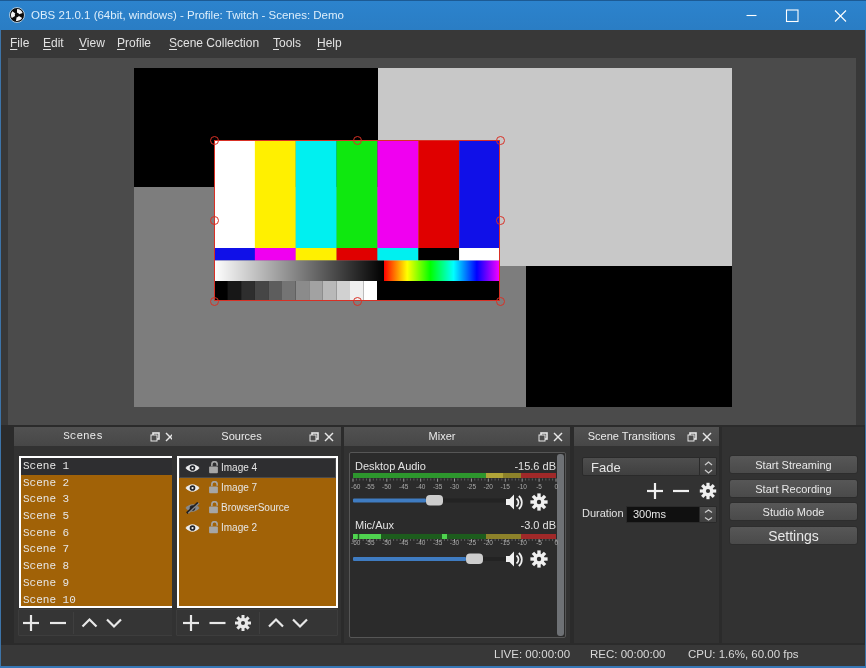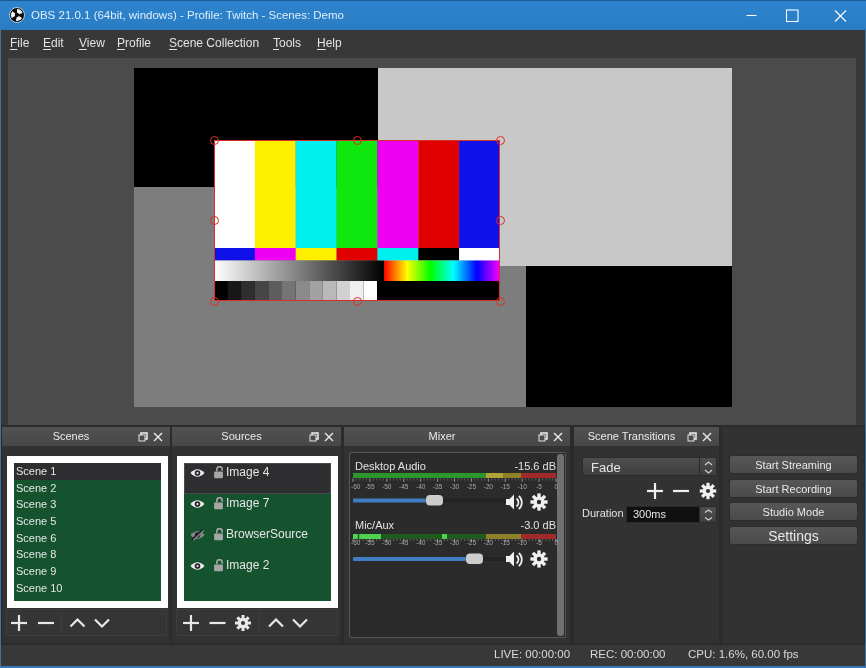--- a/index.html
+++ b/index.html
@@ -16,30 +16,30 @@
 .menuitem u { text-decoration:underline; text-underline-offset:2px; }
 
 #preview { left:8px; top:58px; width:848px; height:367px; background:#4b4b4b; }
 
 #dockstrip { left:0; top:425px; width:866px; height:220px; background:#2b2b2b; }
 .panel { top:427px; height:216px; background:#323232; }
 .ptitle { left:0; top:2px; height:19px; width:100%;
   background:linear-gradient(#515151,#474747); }
 .ptitle .txt { position:absolute; top:3px; left:0; right:30px; text-align:center;
   font-size:11px; color:#eaeaea; }
-.list { position:absolute; background:#14532d; border:7px solid #ffffff; }
+.list { position:absolute; background:#a16207; border:2px solid #ffffff; }
 .statustext { top:648px; font-size:11.5px; color:#d9d9d9; }
 
 #bl { left:0; top:30px; width:1px; height:636px; background:#3d74a8; }
 #br { left:865px; top:30px; width:1px; height:636px; background:#3d74a8; }
 #bb { left:0; top:666px; width:866px; height:2px; background:#3677b6; }
 .handle { width:9px; height:9px; border:1.3px solid #d93025; border-radius:50%; background:transparent; }
 .lrow { height:16.7px; line-height:16.7px; padding-left:2px; font-size:11px; color:#e6e6e6; }
 .lrow.sel { background:#2e2e30; }
-.srow { position:relative; height:31px; line-height:19.7px; font-size:12px; color:#e6e6e6; }
+.srow { position:relative; height:20px; line-height:19.7px; font-size:10px; color:#e6e6e6; }
 .srow.sel { background:#2e2e30; outline:1px solid #4a4a4c; outline-offset:-1px; }
 .srow .lbl { position:absolute; left:42px; top:0; }
 .tbar { position:absolute; left:4px; right:3px; top:182px; height:27px; background:#353535; border:1px solid #3d3d3d; border-radius:1px; }
 .eyeic { left:6px; top:4px; width:15px; height:12px; }
 .lockic { left:29px; top:3px; width:11px; height:13px; }
 
 .ic { position:absolute; }
 svg { display:block; }
 </style>
 </head>
@@ -139,38 +139,39 @@
 <div class="abs" id="menubar"></div>
 <div class="abs menuitem" style="left:10px;"><u>F</u>ile</div>
 <div class="abs menuitem" style="left:43px;"><u>E</u>dit</div>
 <div class="abs menuitem" style="left:79px;"><u>V</u>iew</div>
 <div class="abs menuitem" style="left:117px;"><u>P</u>rofile</div>
 <div class="abs menuitem" style="left:169px;"><u>S</u>cene Collection</div>
 <div class="abs menuitem" style="left:273px;"><u>T</u>ools</div>
 <div class="abs menuitem" style="left:317px;"><u>H</u>elp</div>
 
 <div class="abs" id="dockstrip"></div>
-<div class="abs panel" id="p-scenes" style="left:2px;width:168px;">
+<div class="abs panel" id="p-scenes" style="left:14px;width:168px;font-family:Liberation Mono, monospace;">
   <div class="ptitle">
       <div class="txt">Scenes</div>
     <svg class="ic" style="right:22px;top:5px;" width="10" height="10" viewBox="0 0 10 10" fill="none" stroke="#e6e6e6">
         <rect x="3" y="1" width="6" height="6" stroke-width="1.6"></rect>
         <rect x="1" y="3" width="6" height="6" fill="#4c4c4c" stroke-width="1"></rect>
       </svg>
     <svg class="ic" style="right:7px;top:5px;" width="10" height="10" viewBox="0 0 10 10" stroke="#e6e6e6" stroke-width="1.4">
         <line x1="1" y1="1" x2="9" y2="9"></line>
         <line x1="9" y1="1" x2="1" y2="9"></line>
       </svg>
   </div>
   <div class="list" style="left:5px;top:29px;width:161px;height:152px;">
     <div class="lrow sel">Scene 1</div>
     <div class="lrow">Scene 2</div>
     <div class="lrow">Scene 3</div>
     <div class="lrow">Scene 5</div>
     <div class="lrow">Scene 6</div>
+    <div class="lrow">Scene 7</div>
     <div class="lrow">Scene 8</div>
     <div class="lrow">Scene 9</div>
     <div class="lrow">Scene 10</div>
   </div>
   <div class="tbar"></div>
   <svg class="ic" style="left:0;top:183px;" width="168" height="26" viewBox="0 0 168 26" fill="none" stroke="#e8e8e8" stroke-width="2.2">
     <line x1="9" y1="13" x2="25" y2="13"></line>
       <line x1="17" y1="5" x2="17" y2="21"></line>
     <line x1="36" y1="13" x2="52" y2="13"></line>
     <line x1="59.5" y1="2" x2="59.5" y2="24" stroke="#3f3f3f" stroke-width="1"></line>

